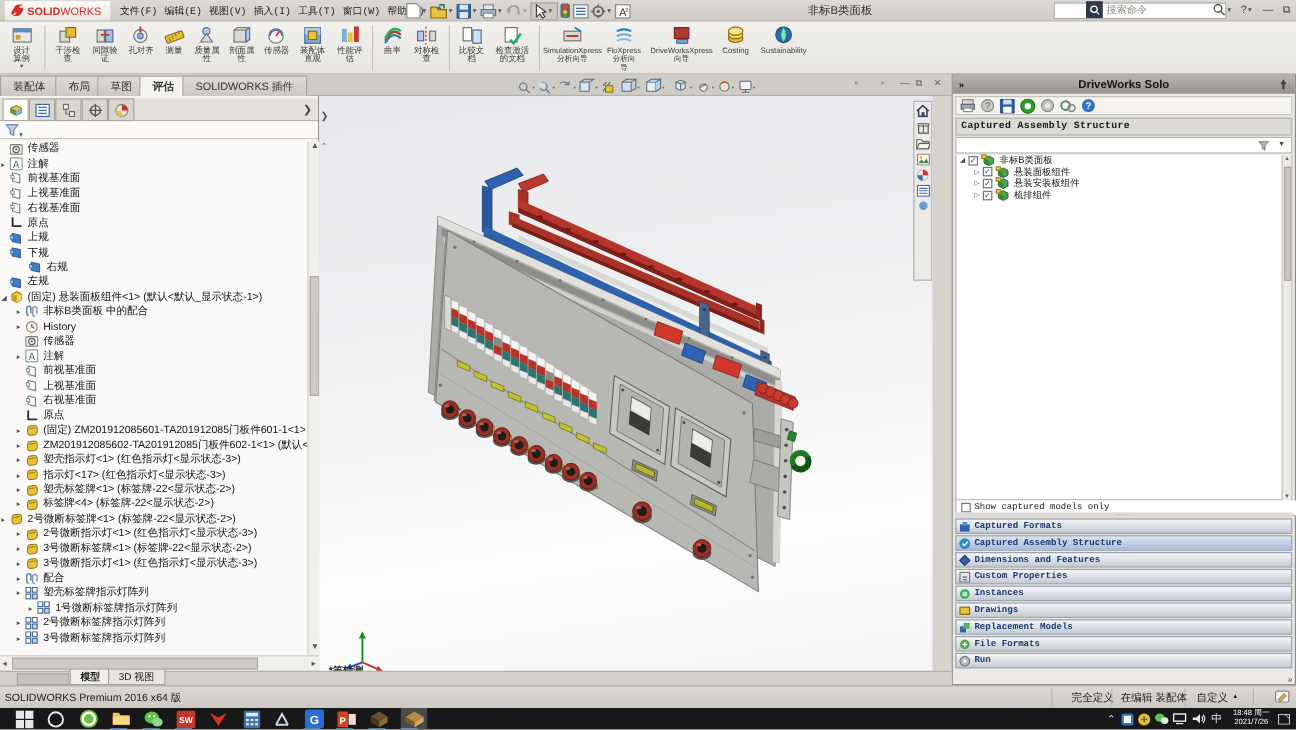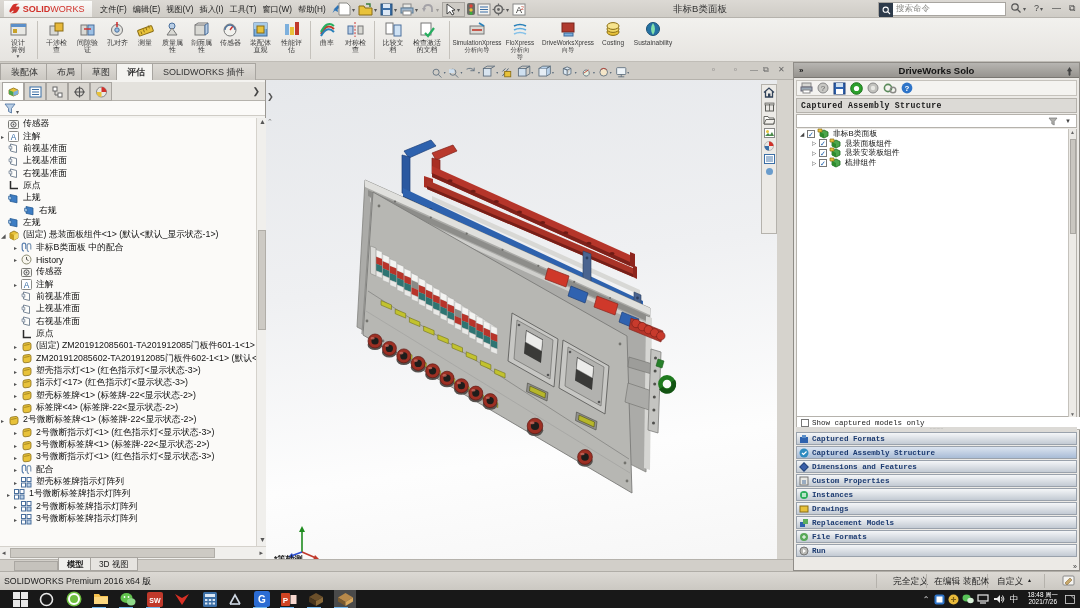--- a/index.html
+++ b/index.html
@@ -3,26 +3,26 @@
 <style>
 *{margin:0;padding:0;box-sizing:border-box;}
 html,body{width:1080px;height:608px;overflow:hidden;font-family:"Liberation Sans",sans-serif;}
 body{position:relative;background:#d6d3cd;font-size:9px;color:#1a1a1a;}
 .abs{position:absolute;}
 
 
 #titlebar{left:0;top:0;width:1080px;height:18px;background:linear-gradient(#dcd9d4,#cfccc6);border-bottom:1px solid #b5b2ac;}
 #logo{left:4px;top:1px;width:88px;height:16px;background:linear-gradient(#fbfbfa,#e9e7e3);display:flex;align-items:center;padding-left:4px;}
 .menus{left:97px;top:3px;display:flex;gap:0;}
-.menus span{padding:1px 3px;font-size:8.2px;color:#222;}
+.menus span{padding:1px 3px;font-size:8.2px;color:#222;font-family:Liberation Mono, monospace;}
 #qat{left:338px;top:1px;display:flex;align-items:center;height:16px;}
 .qi{display:flex;align-items:center;margin-right:1px;}
 .qa{font-size:6px;color:#555;margin:0 2px 0 1px;}
 #doctitle{left:560px;top:3px;width:280px;text-align:center;font-size:9.5px;color:#333;}
-#search{left:878px;top:2px;width:128px;height:14px;background:#fff;border:1px solid #a8a5a0;display:flex;align-items:flex-start;}
+#search{left:878px;top:2px;width:144px;height:14px;background:#fff;border:1px solid #a8a5a0;display:flex;align-items:flex-end;padding-left:26px;}
 #searchico{width:14px;height:14px;background:#2d3a4a;display:flex;align-items:center;justify-content:center;margin-right:3px;}
 .winbtn{font-size:9px;color:#444;margin-left:8px;}
 
 
 #ribbon{left:0;top:18px;width:1080px;height:44px;background:linear-gradient(#f2f1ee,#e6e4e0);border-bottom:1px solid #c0bdb7;display:flex;align-items:flex-start;padding:2px 0 0 2px;}
 .rbt{display:inline-flex;flex-direction:column;align-items:center;margin:0 1px;position:relative;}
 .ric{height:18px;margin-top:1px;}
 .rlb{font-size:7px;line-height:7.4px;color:#3a3a3a;text-align:center;margin-top:1px;white-space:nowrap;}
 .rar{font-size:5.5px;color:#555;line-height:4px;}
 .rsep{width:1px;height:38px;background:#c5c2bc;margin:1px 3px;}
@@ -515,20 +515,29 @@
       </div>
 <div class="trw" style="padding-left:8px">
         <span class="tic">
           <svg width="11" height="11" viewBox="0 0 11 11">
             <polygon points="2,1.5 9,3 9,9.8 2,8.3" fill="#3d7dc4" stroke="#265a93" stroke-width="0.8"></polygon>
             <polygon points="0.5,3.2 3.4,3.8 3.4,6.8 0.5,6.2" fill="#9cc0e4" stroke="#265a93" stroke-width="0.6"></polygon>
           </svg>
         </span>
         <span class="ttx">上规</span>
       </div>
+<div class="trw" style="padding-left:8px">
+        <span class="tic">
+          <svg width="11" height="11" viewBox="0 0 11 11">
+            <polygon points="2,1.5 9,3 9,9.8 2,8.3" fill="#3d7dc4" stroke="#265a93" stroke-width="0.8"></polygon>
+            <polygon points="0.5,3.2 3.4,3.8 3.4,6.8 0.5,6.2" fill="#9cc0e4" stroke="#265a93" stroke-width="0.6"></polygon>
+          </svg>
+        </span>
+        <span class="ttx">下规</span>
+      </div>
 <div class="trw" style="padding-left:24px">
         <span class="tic">
           <svg width="11" height="11" viewBox="0 0 11 11">
             <polygon points="2,1.5 9,3 9,9.8 2,8.3" fill="#3d7dc4" stroke="#265a93" stroke-width="0.8"></polygon>
             <polygon points="0.5,3.2 3.4,3.8 3.4,6.8 0.5,6.2" fill="#9cc0e4" stroke="#265a93" stroke-width="0.6"></polygon>
           </svg>
         </span>
         <span class="ttx">右规</span>
       </div>
 <div class="trw" style="padding-left:8px">
@@ -741,21 +750,21 @@
         <span class="tic">
           <svg width="11" height="11" viewBox="0 0 11 11">
             <rect x="0.5" y="0.5" width="4" height="4" fill="#fff" stroke="#4a6f9c"></rect>
             <rect x="6" y="0.5" width="4" height="4" fill="#fff" stroke="#4a6f9c"></rect>
             <rect x="0.5" y="6" width="4" height="4" fill="#fff" stroke="#4a6f9c"></rect>
             <rect x="6" y="6" width="4" height="4" fill="#b9cfe6" stroke="#4a6f9c"></rect>
           </svg>
         </span>
         <span class="ttx">塑壳标签牌指示灯阵列</span>
       </div>
-<div class="trw" style="padding-left:7px">
+<div class="trw" style="padding-left:24px">
         <span class="tar">▸</span>
         <span class="tic">
           <svg width="11" height="11" viewBox="0 0 11 11">
             <rect x="0.5" y="0.5" width="4" height="4" fill="#fff" stroke="#4a6f9c"></rect>
             <rect x="6" y="0.5" width="4" height="4" fill="#fff" stroke="#4a6f9c"></rect>
             <rect x="0.5" y="6" width="4" height="4" fill="#fff" stroke="#4a6f9c"></rect>
             <rect x="6" y="6" width="4" height="4" fill="#b9cfe6" stroke="#4a6f9c"></rect>
           </svg>
         </span>
         <span class="ttx">1号微断标签牌指示灯阵列</span>

